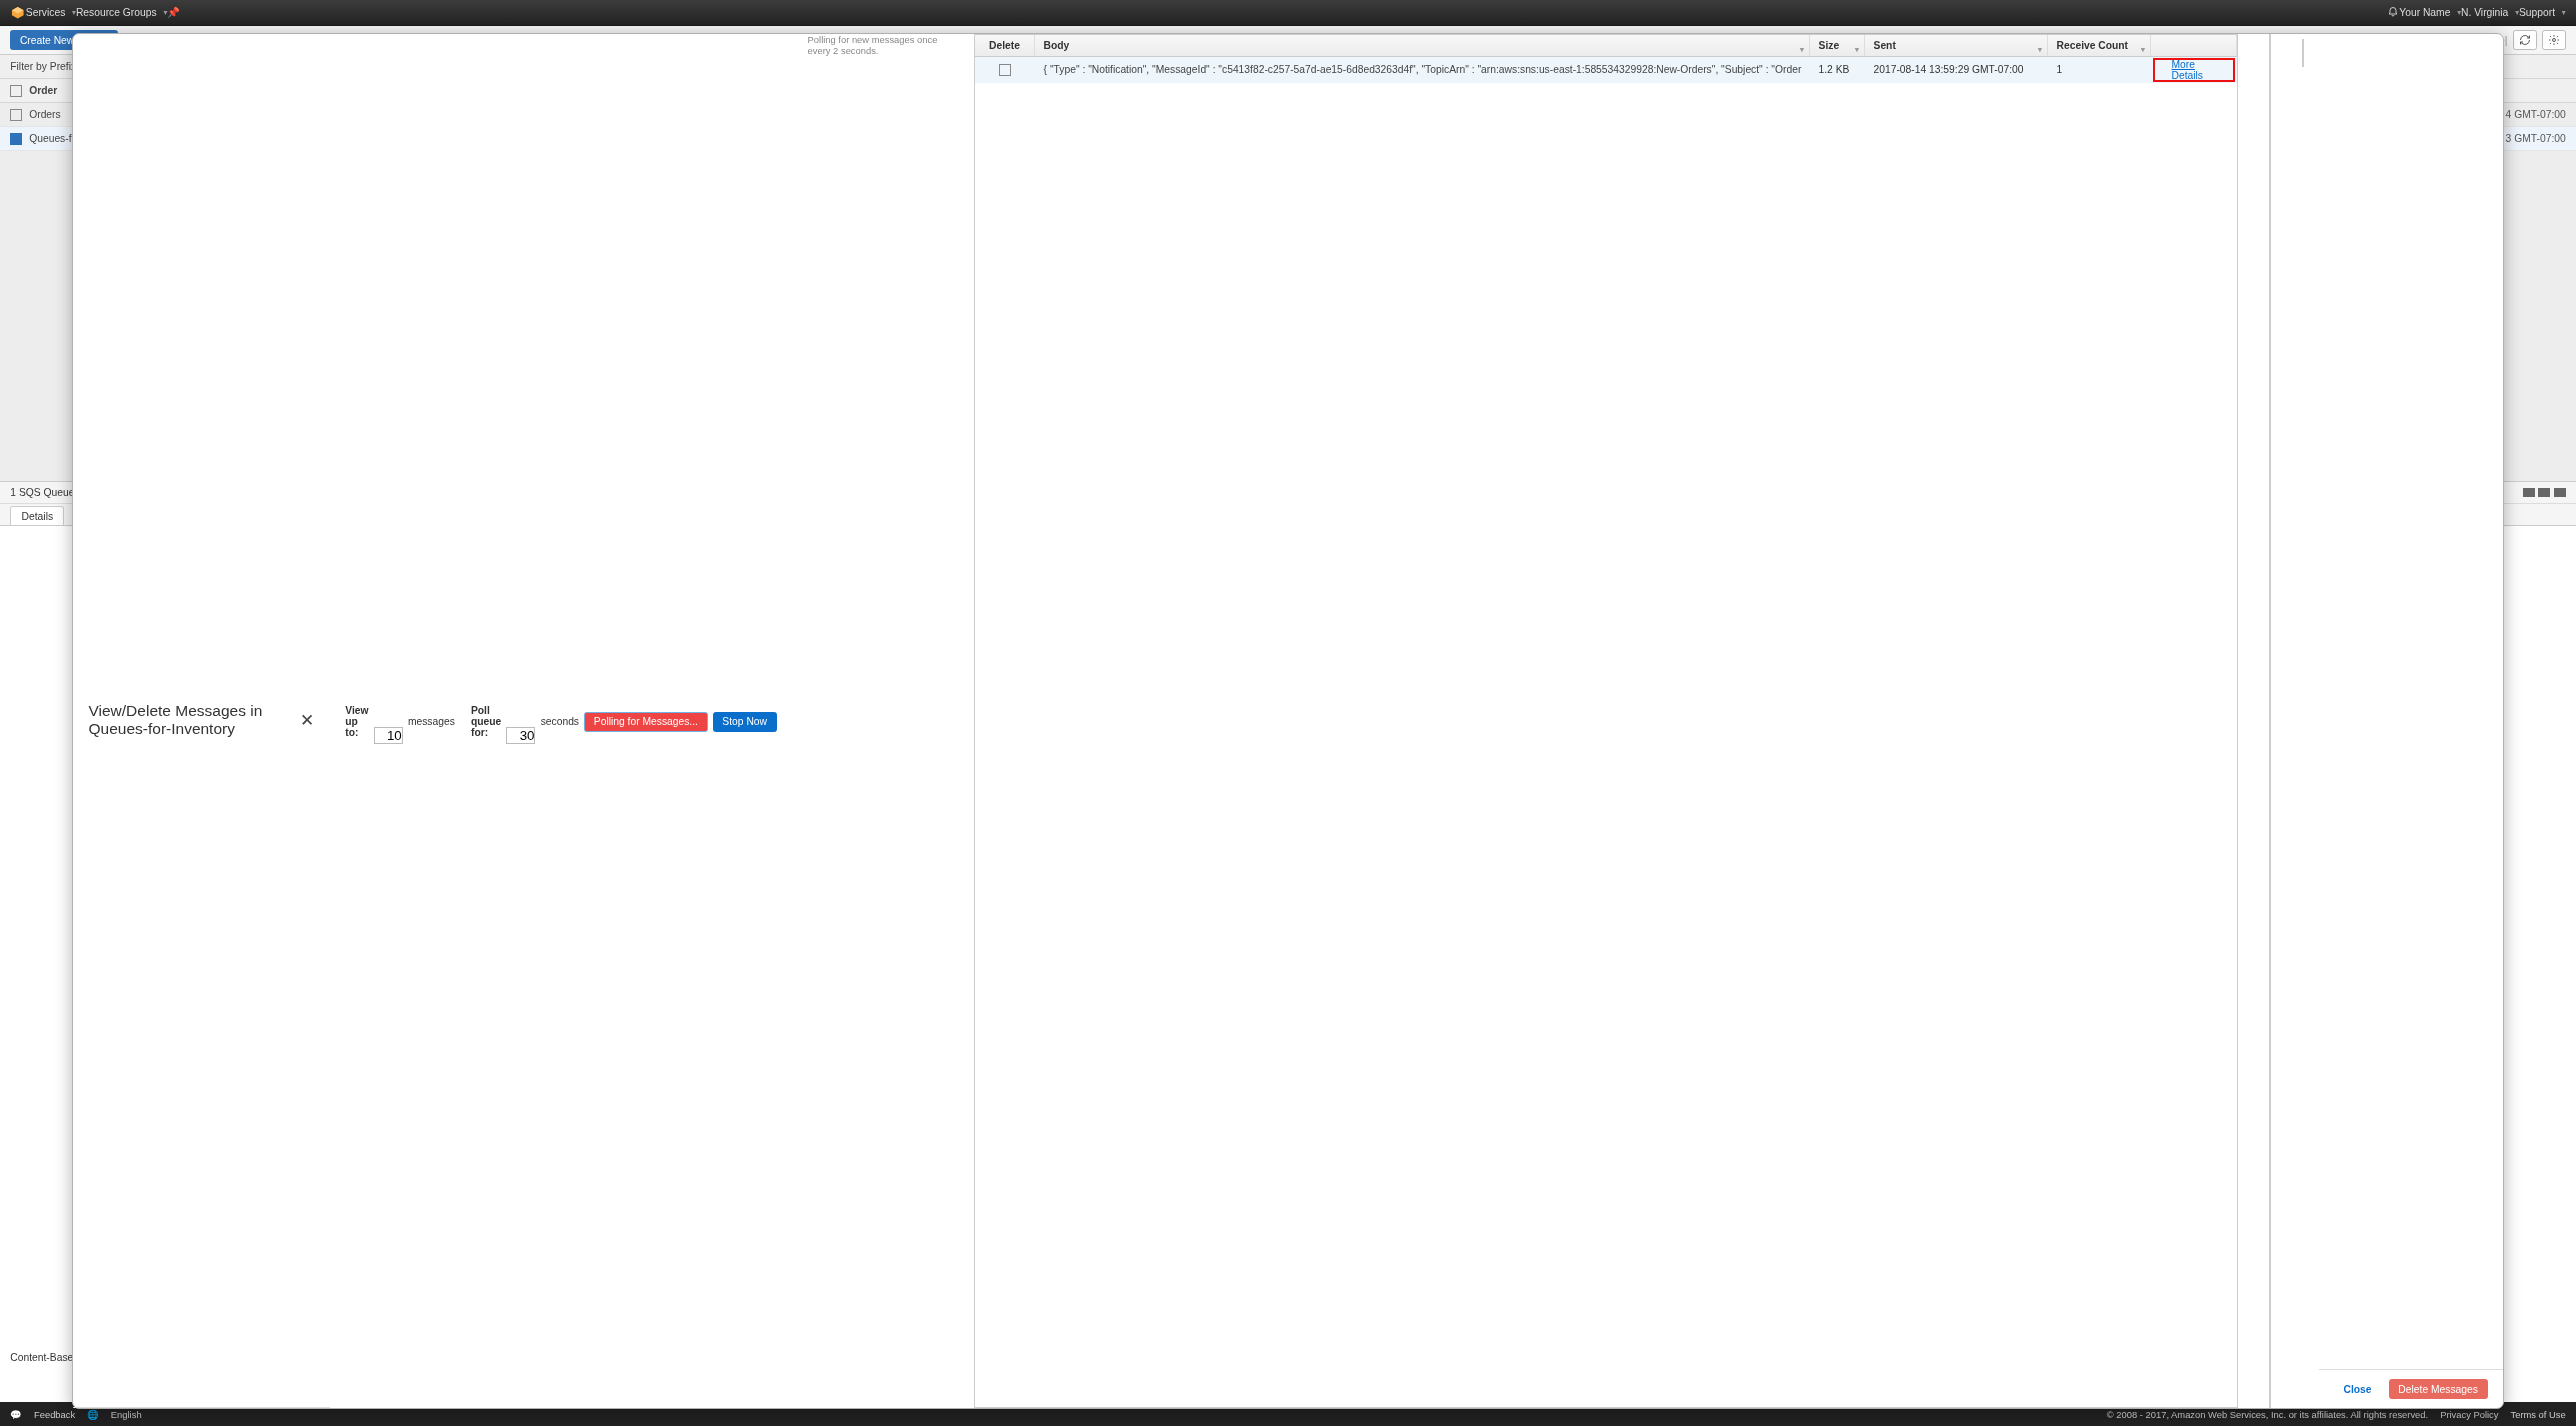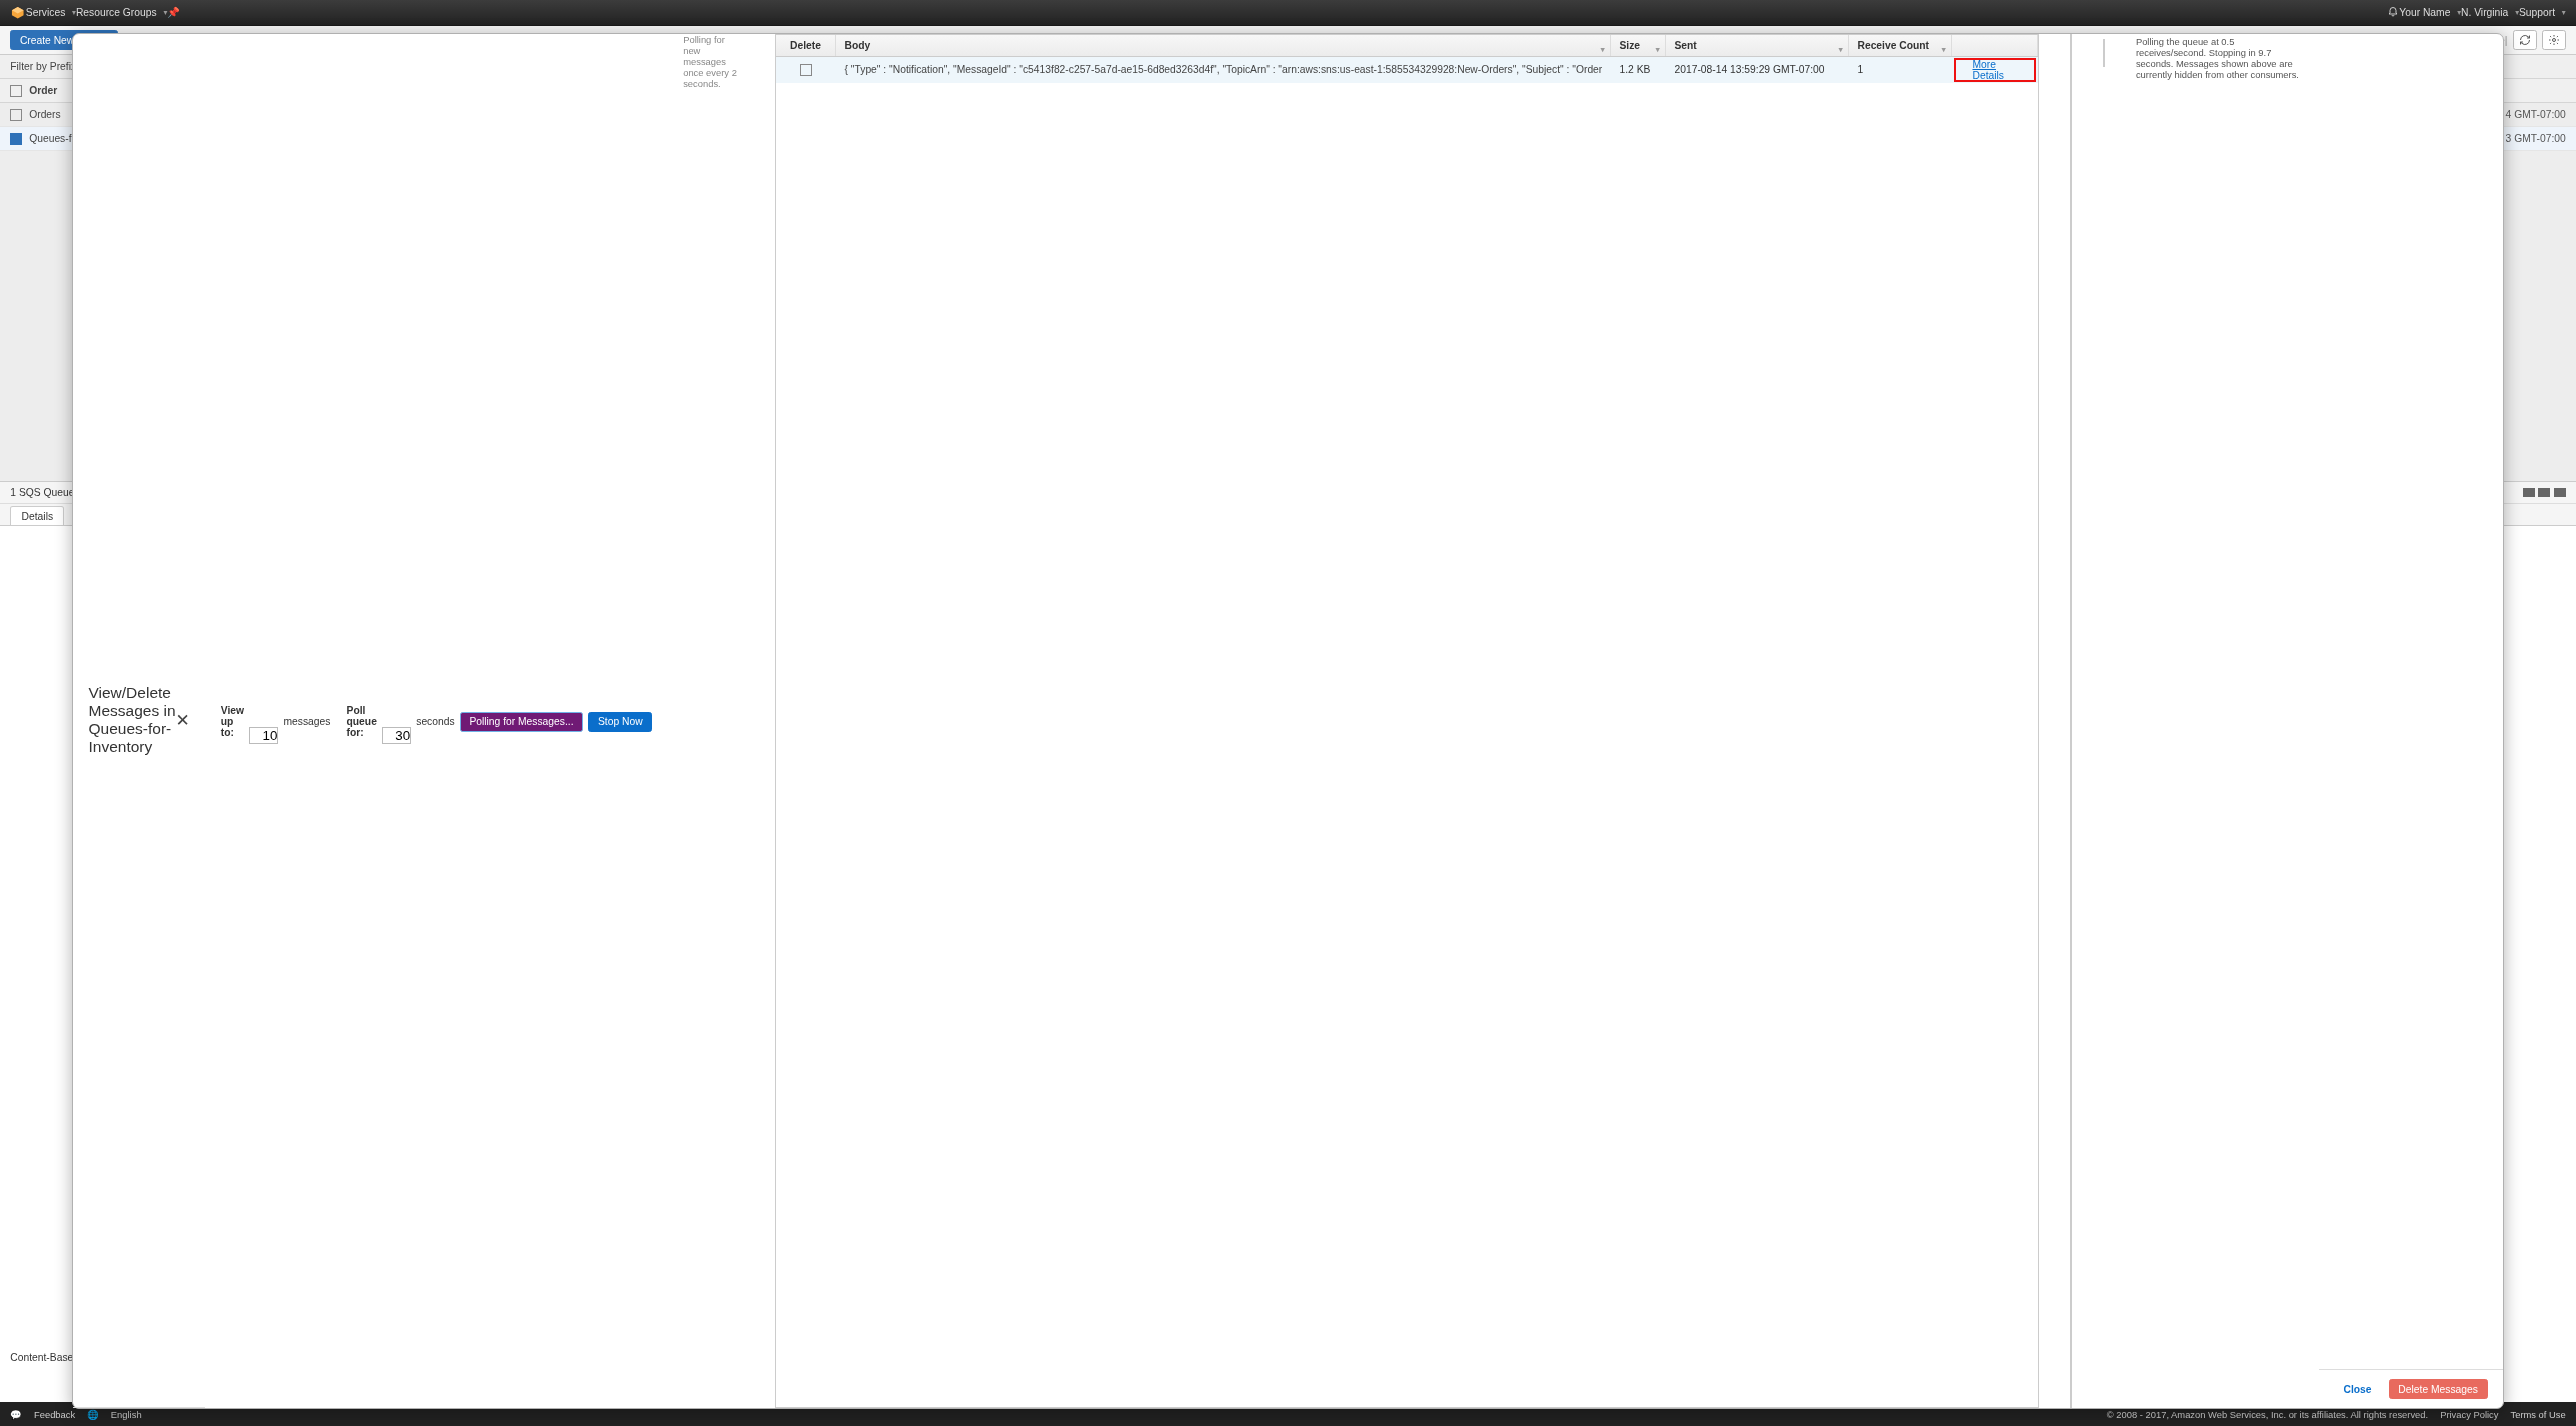--- a/index.html
+++ b/index.html
@@ -92,21 +92,21 @@
     display:flex; align-items:center;
   }
   .modal-close { margin-left:auto; font-size:17px; color:#444; cursor:pointer;}
   .modal-toolbar {
     padding:6.9px 15.5px 5.2px; display:flex; align-items:center; gap:5.2px; font-size:10.3px; color:#333;
   }
   .modal-toolbar input[type=text]{
     width:29px; height:17px; text-align:right; border:0.9px solid #bbb;margin-top:28px;
   }
   .modal-toolbar .right { margin-left:auto; display:flex; gap:5.2px;}
-  .btn-lightblue { background:#701a75; color:#fff; border-color:#6fb2e7;}
+  .btn-lightblue { background:#ef4444; color:#fff; border-color:#6fb2e7;}
   .btn-blue { background:#0a6ecb; color:#fff; border-color:#0a6ecb;}
   .btn-danger { background:#e86a5e; color:#fff; border-color:#e86a5e;}
   .btn-link { background:transparent; color:#0a6ecb; border:none; font-weight:bold;}
   .modal-subtext { padding:0 15.5px 5.2px; font-size:9.4px; color:#888; }
 
   .msg-table { border:0.9px solid #ccc; margin:0 15.5px; flex:0 0 auto; }
   .msg-head { display:flex; background:linear-gradient(#f7f7f7,#ececec); border-bottom:0.9px solid #ccc; height:22px; align-items:center;}
   .msg-head .col, .msg-row .col { padding:0 8.6px; font-size:10.3px; display:flex; align-items:center; height:100%;}
   .msg-head .col { font-weight:bold; color:#333; border-right:0.9px solid #ddd; position:relative;}
   .msg-head .col .sort::after { content:"▾"; position:absolute; right:5.2px; color:#999; font-size:7.7px;}
@@ -294,21 +294,20 @@
     </div>
 
     <div class="msg-area-below"></div>
 
     <div class="progress-wrap">
       <div class="progress">
         <div class="progress-bar" style="width:67%"></div>
         <div class="progress-text">67%</div>
       </div>
     </div>
-    <div class="poll-status">Polling the queue at 0.5 receives/second. Stopping in 9.7 seconds. Messages shown above are currently hidden from other consumers.</div>
 
     <div class="modal-footer">
       <button class="btn btn-link">Close</button>
       <button class="btn btn-danger">Delete Messages</button>
     </div>
   </div>
 </div>
 
 
 </body></html>

